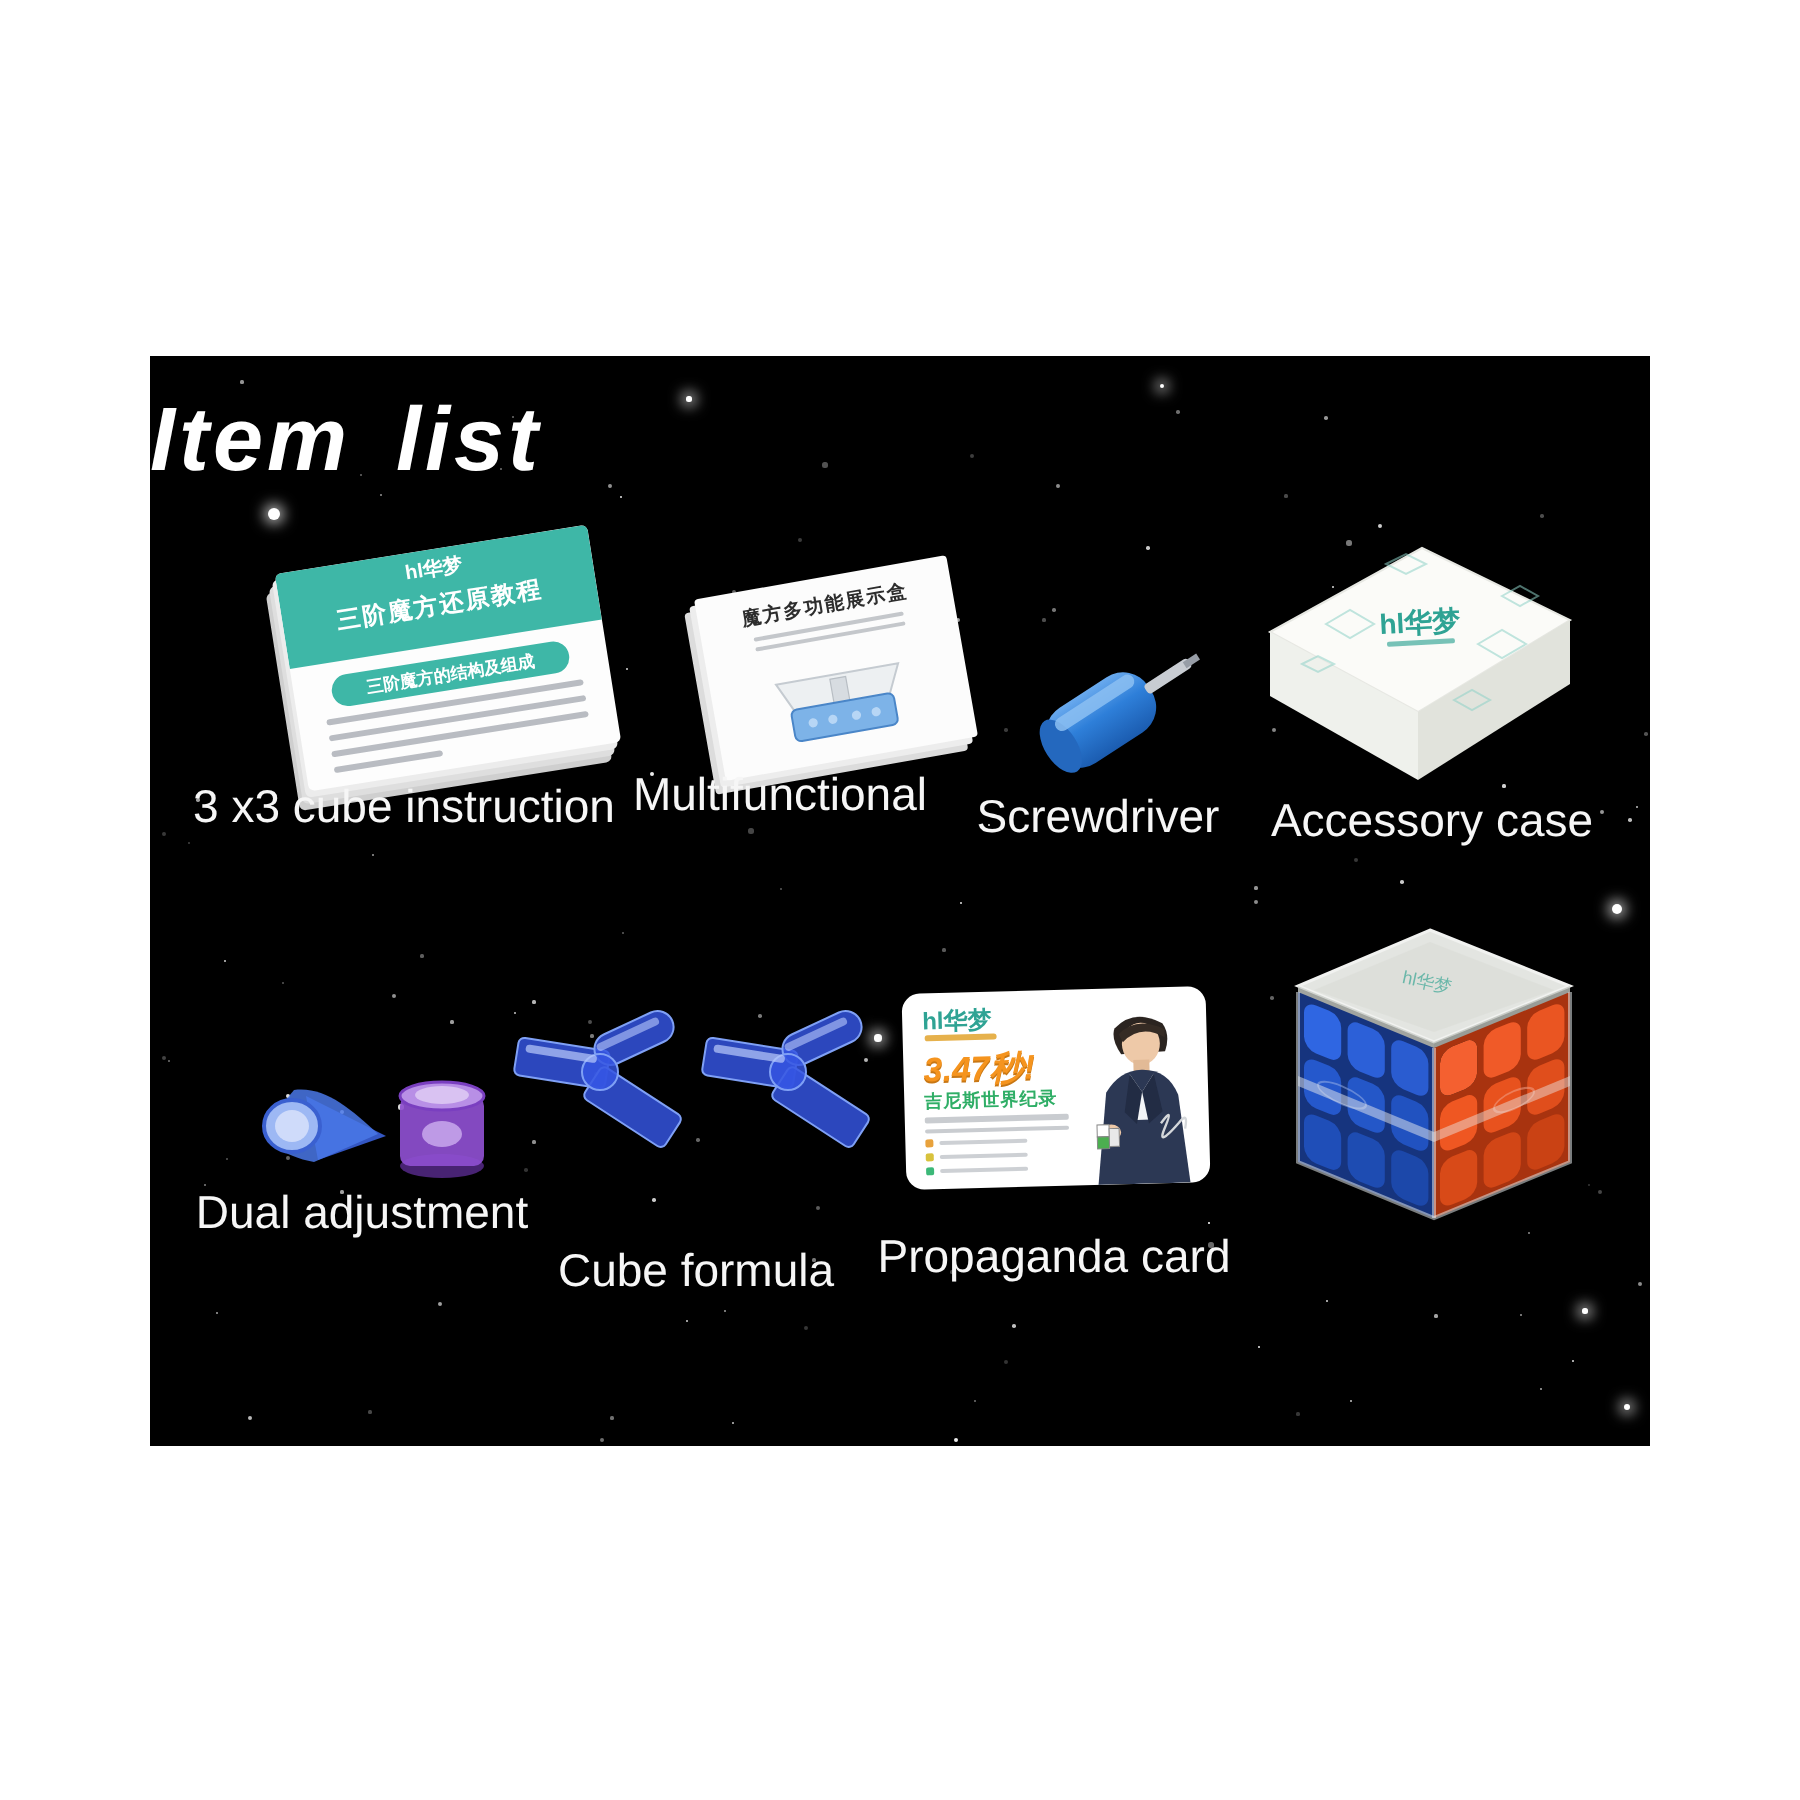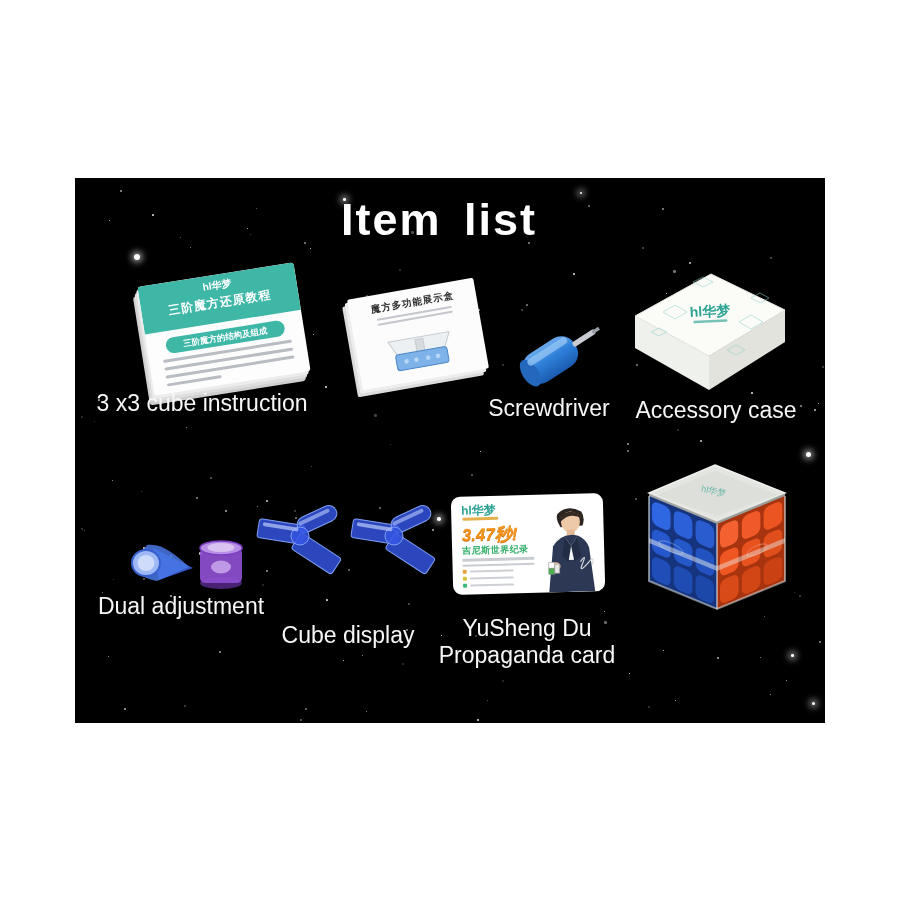--- a/index.html
+++ b/index.html
@@ -4,22 +4,22 @@
 <style>
   html,body{margin:0;padding:0;background:#ffffff;}
   .frame{position:relative;width:900px;height:900px;background:#ffffff;overflow:hidden;
          font-family:"Liberation Sans",sans-serif;}
   .canvas{position:absolute;left:75px;top:178px;width:750px;height:545px;background:#000;overflow:hidden;}
   .starfield{position:absolute;inset:0;z-index:0;}
   .star{position:absolute;background:#fff;border-radius:50%;display:block;}
   .star.bright{box-shadow:0 0 7px 2px rgba(255,255,255,.75);}
   .layer{position:absolute;inset:0;z-index:2;}
 
-  .title{position:absolute;top:16px;left:0;right:22px;text-align:center;color:#fff;
-         font-weight:700;font-size:45px;letter-spacing:2px;word-spacing:8px;}
+  .title{position:absolute;top:16px;left:0;right:22px;color:#fff;
+         font-style:italic;font-weight:700;font-size:45px;letter-spacing:2px;word-spacing:8px;}
 
   .item-label{position:absolute;width:280px;text-align:center;color:#f6f6f6;
               font-size:23px;line-height:27px;}
   .ll{display:block;}
 
   
   .g-booklet{position:absolute;left:70px;top:96px;width:158px;height:110px;transform:rotate(-9deg);}
   .bk-cover{position:absolute;inset:0;background:#fdfdfd;border-radius:3px;overflow:hidden;
             box-shadow:-2px 3px 0 #ececec,-4px 6px 0 #dedede,-6px 9px 0 #cfcfcf,-8px 14px 10px rgba(0,0,0,.55);}
   .bk-head{background:#3eb7a7;height:48px;color:#fff;text-align:center;padding-top:5px;box-sizing:border-box;}
@@ -429,35 +429,35 @@
 
           <polyline points="14,37 14,122 82,150 150,122 150,37" fill="none" stroke="#dfe3e6" stroke-width="2" opacity=".55"></polyline>
           <line x1="82" y1="65" x2="82" y2="150" stroke="#eef1f3" stroke-width="2" opacity=".5"></line>
         </svg>
       </div>
 
       <div class="item-label" style="left:-13px;top:212px">
         <span class="ll">3 x3 cube instruction</span>
       </div>
       <div class="item-label" style="left:175px;top:206px">
+        <span class="ll">Multifunctional</span>
       </div>
       <div class="item-label" style="left:334px;top:217px">
         <span class="ll">Screwdriver</span>
         <span class="ll"></span>
       </div>
       <div class="item-label" style="left:501px;top:219px">
         <span class="ll">Accessory case</span>
         <span class="ll"></span>
       </div>
       <div class="item-label" style="left:-34px;top:415px">
         <span class="ll">Dual adjustment</span>
       </div>
       <div class="item-label" style="left:133px;top:444px">
-        <span class="ll">Cube display</span>
+        <span class="ll">Cube formula</span>
         <span class="ll"></span>
       </div>
       <div class="item-label" style="left:312px;top:437px">
-        <span class="ll">YuSheng Du</span>
         <span class="ll">Propaganda card</span>
       </div>
     </div>
   </div>
 </div>
 
 </body></html>

